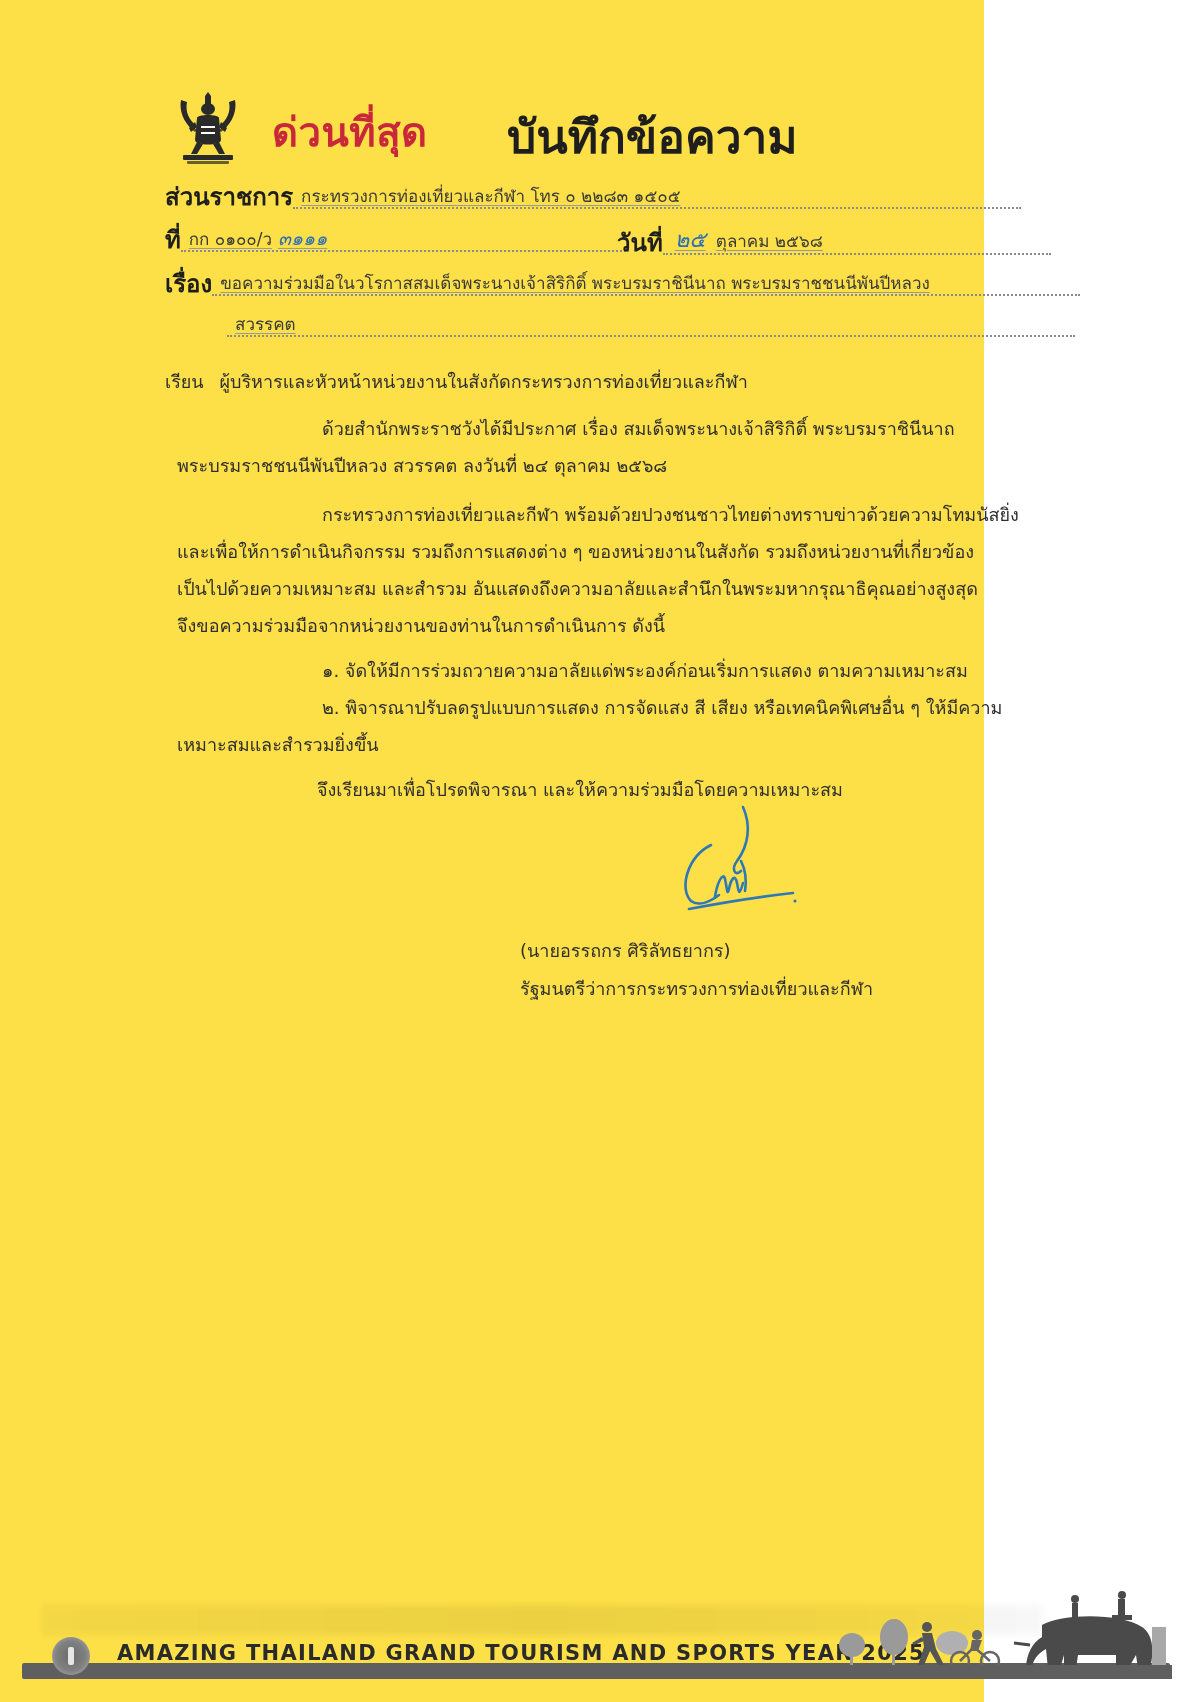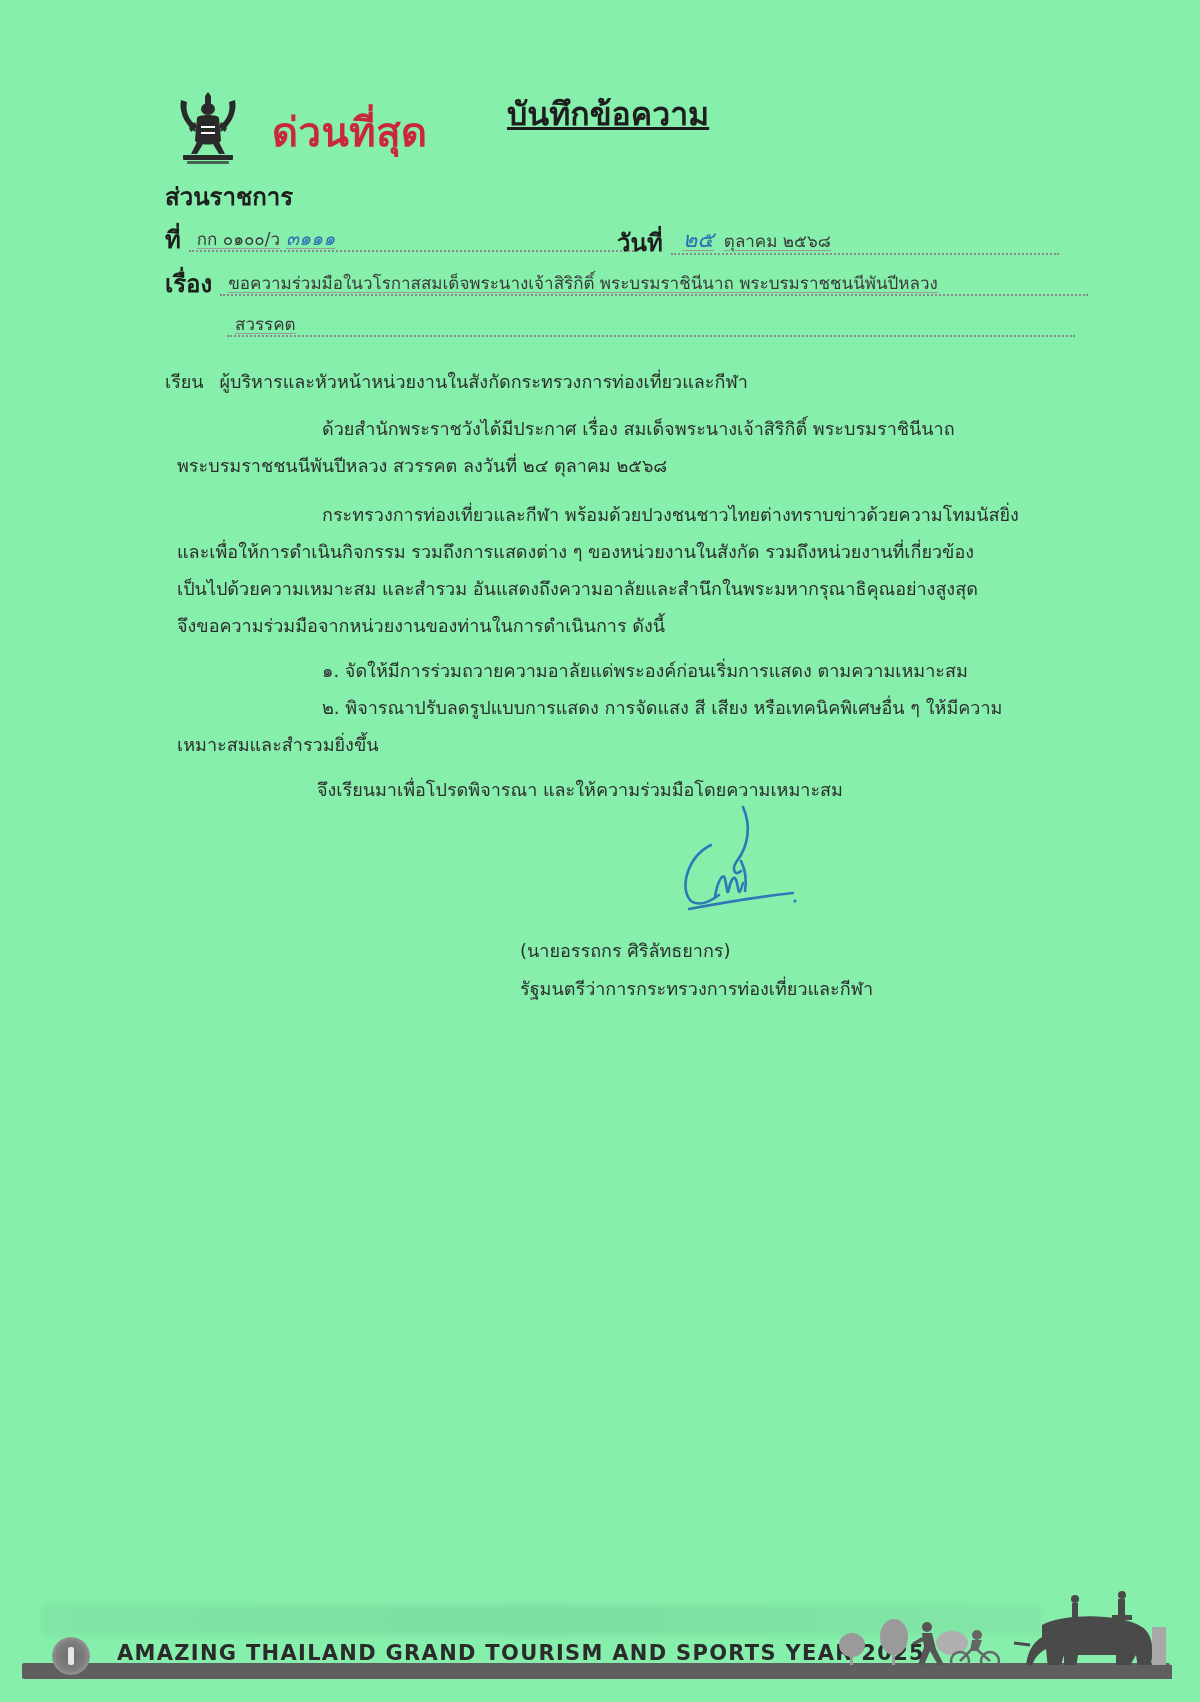--- a/index.html
+++ b/index.html
@@ -11,23 +11,23 @@
       width: 1200px;
       height: 1702px;
       position: relative;
       overflow: hidden;
       font-family: "DejaVu Sans", "Liberation Sans", sans-serif;
       color: #2a2a2a;
     }
     .page {
       position: absolute;
       left: 0; top: 0;
-      width: 1200px;
+      width: 984px;
       height: 1702px;
-      background: #86efac;
+      background: #fde047;
     }
 
     
     .header {
       position: absolute;
       left: 175px;
       top: 90px;
       height: 80px;
       display: flex;
       align-items: center;
@@ -42,35 +42,33 @@
       top: 100px;
       font-size: 40px;
       font-weight: bold;
       color: #c8283a;
       letter-spacing: 0.5px;
       white-space: nowrap;
     }
     .memo-title {
       position: absolute;
       left: 507px;
-      top: 88px;
-      font-size: 32px;
+      top: 100px;
+      font-size: 46px;
       font-weight: bold;
       color: #1e1e1e;
       white-space: nowrap;
-      text-decoration: underline;
     }
 
     
     .row {
       position: absolute;
       display: flex;
       align-items: flex-end;
       white-space: nowrap;
-      gap: 8px;
     }
     .row .label {
       font-size: 24px;
       font-weight: bold;
       color: #1e1e1e;
       line-height: 1;
     }
     .row .fill {
       font-size: 17px;
       color: #3a3a3a;
@@ -240,20 +238,21 @@
         <rect x="26" y="34" width="14" height="2"></rect>
         <rect x="26" y="40" width="14" height="2"></rect>
       </g>
     </svg>
   </div>
   <div class="urgent">ด่วนที่สุด</div>
   <div class="memo-title">บันทึกข้อความ</div>
 
   <div class="row row-dept">
     <span class="label">ส่วนราชการ</span>
+    <span class="fill">กระทรวงการท่องเที่ยวและกีฬา  โทร  ๐ ๒๒๘๓ ๑๕๐๕</span>
   </div>
 
   <div class="row row-ref">
     <span class="label">ที่</span>
     <span class="fill"><span>กก ๐๑๐๐/ว</span><span class="hand">๓๑๑๑</span></span>
   </div>
 
   <div class="row row-date">
     <span class="label">วันที่</span>
     <span class="fill"><span class="hand" style="margin-left:4px;margin-right:10px;font-size:22px;">๒๕</span><span>ตุลาคม ๒๕๖๘</span></span>

